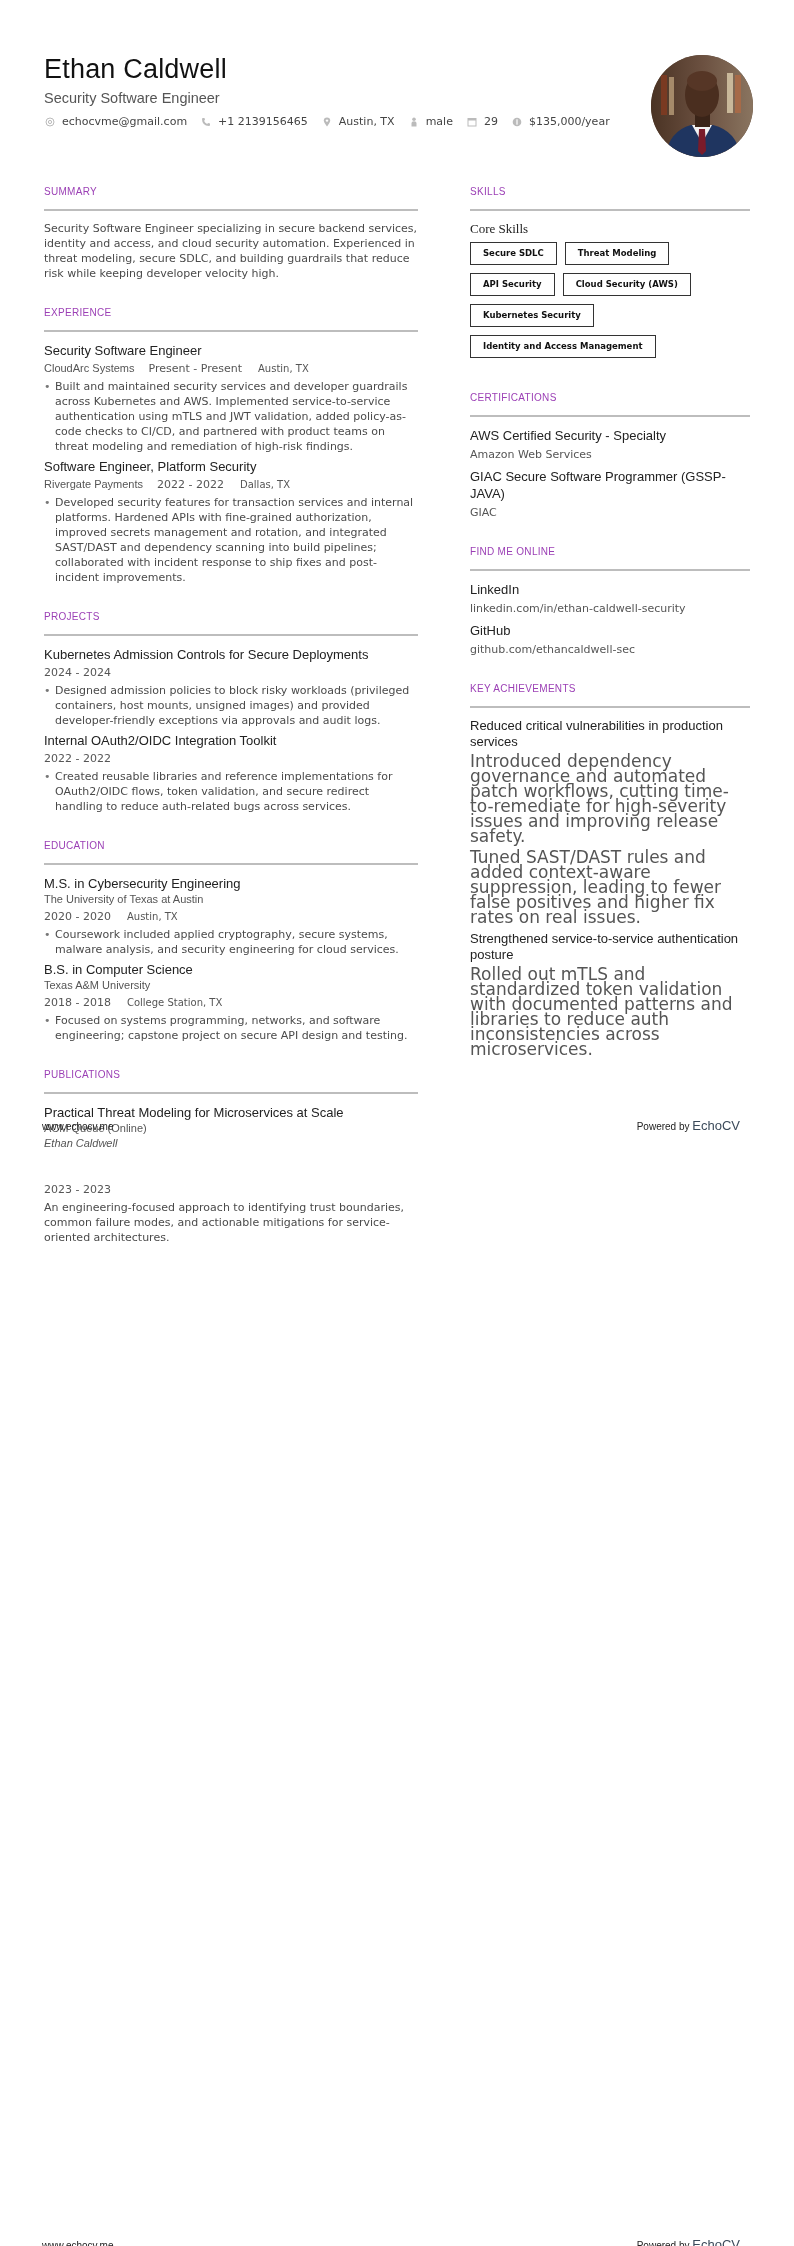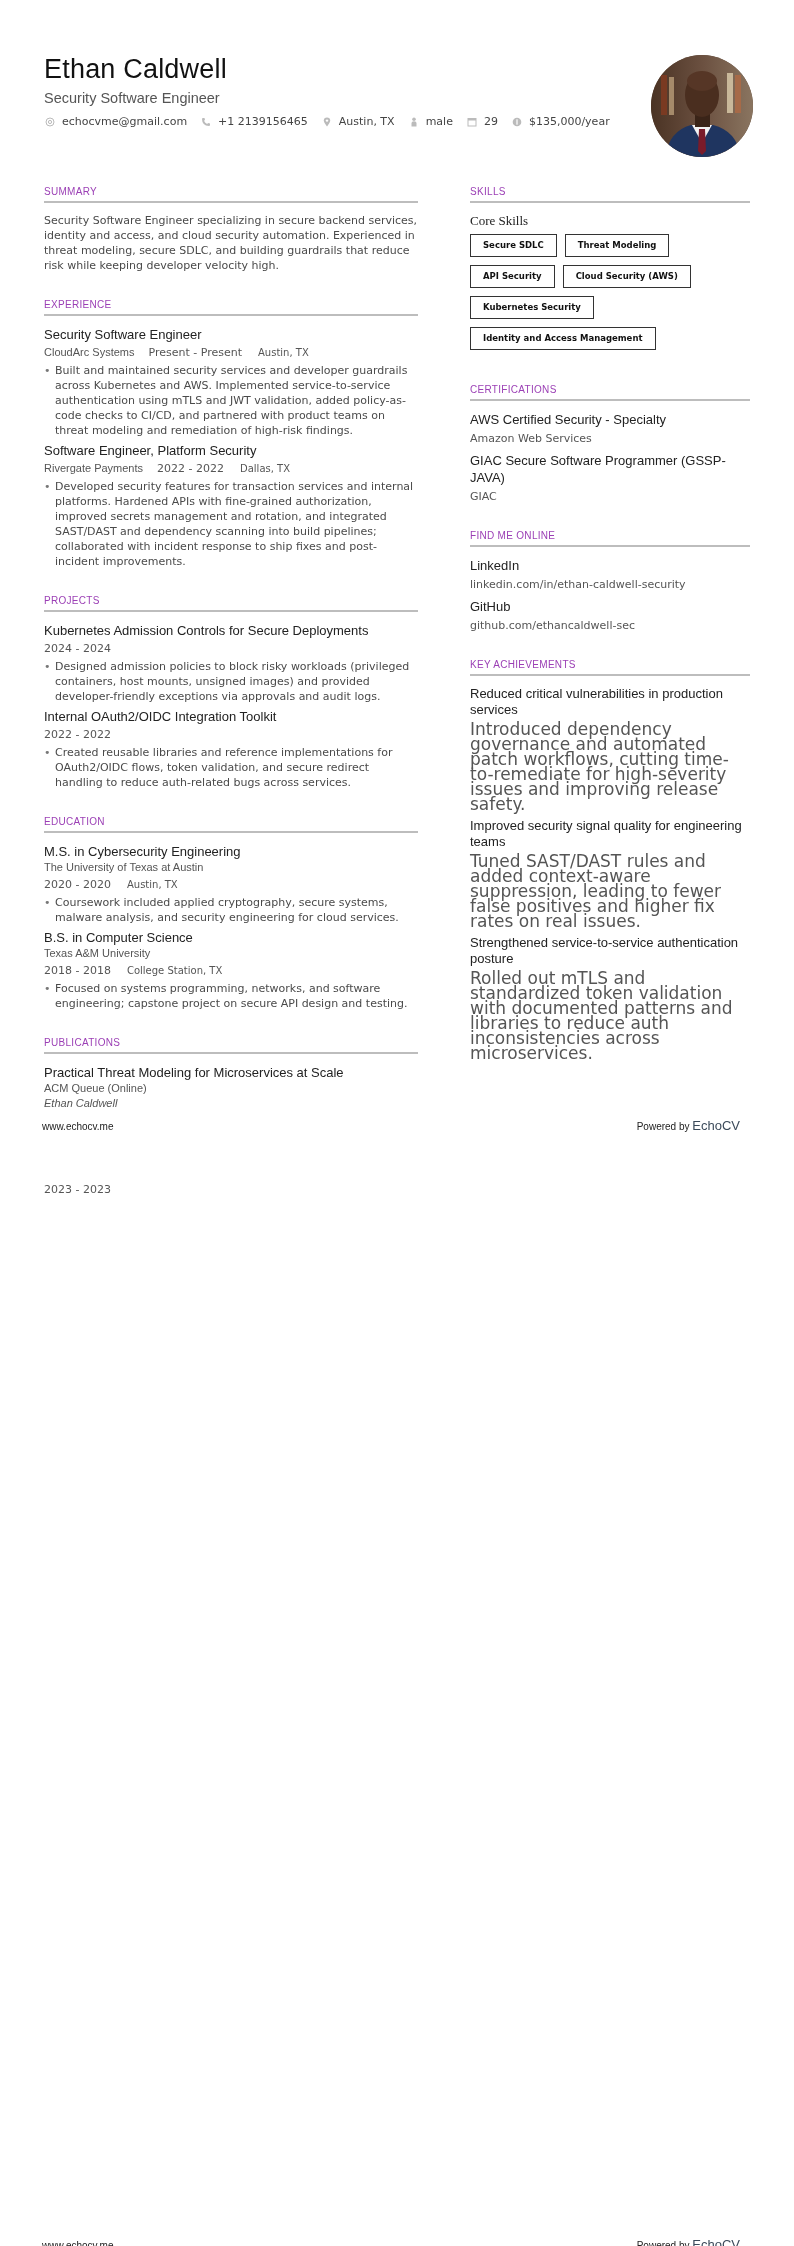--- a/index.html
+++ b/index.html
@@ -18,21 +18,21 @@
   .contact .ic { display: inline-flex; width: 12px; height: 12px; margin-right: 6px; align-items: center; justify-content: center; }
   .contact .ic svg { width: 10px; height: 10px; }
   .photo { position: absolute; left: 651px; top: 43px; width: 102px; height: 102px; border-radius: 50%;
            overflow: hidden; background: #5a4535; }
 
   
   .col-left { position: absolute; left: 44px; top: 174px; width: 374px; }
   .col-right { position: absolute; left: 470px; top: 174px; width: 280px; }
   .sec { margin-bottom: 26px; }
   .sec-title { font-family: "Liberation Sans", sans-serif; font-size: 10px; color: #9b3fb5;
-               letter-spacing: 0.3px; padding-bottom: 4px; border-bottom: 2px solid #bdbdbd;
+               letter-spacing: 0.3px; padding-bottom: 12px; border-bottom: 2px solid #bdbdbd;
                margin-bottom: 10px; text-transform: uppercase; }
   .para { font-size: 11px; line-height: 15px; color: #4a4a4a; }
   .item-title { font-family: "Liberation Sans", sans-serif; font-size: 13px; color: #222; margin-top: 2px; line-height: 17px; }
   .meta { font-size: 11px; color: #555; margin: 2px 0 3px; line-height: 15px; display: flex; align-items: baseline; }
   .meta .company { font-family: "Liberation Sans", sans-serif; margin-right: 14px; color: #555; }
   .meta .dates { margin-right: 16px; }
   .meta .loc { font-size: 10px; color: #555; }
   .bullets { margin: 0; padding: 0; list-style: none; }
   .bullets li { position: relative; padding-left: 11px; font-size: 11px; line-height: 15px; color: #4a4a4a; margin-bottom: 4px; }
   .bullets li::before { content: "•"; position: absolute; left: 0; top: 0; color: #777; }
@@ -266,37 +266,37 @@
       <div class="r-title">LinkedIn</div>
       <div class="r-sub">linkedin.com/in/ethan-caldwell-security</div>
       <div class="r-title">GitHub</div>
       <div class="r-sub">github.com/ethancaldwell-sec</div>
     </div>
 
     <div class="sec">
       <div class="sec-title">KEY ACHIEVEMENTS</div>
       <div class="ach-title">Reduced critical vulnerabilities in production services</div>
       <div class="ach-desc">Introduced dependency governance and automated patch workflows, cutting time-to-remediate for high-severity issues and improving release safety.</div>
-      <div class="ach-title">Improved security signal quality for engineering teams</div>
       <div class="ach-desc">Tuned SAST/DAST rules and added context-aware suppression, leading to fewer false positives and higher fix rates on real issues.</div>
       <div class="ach-title">Strengthened service-to-service authentication posture</div>
       <div class="ach-desc">Rolled out mTLS and standardized token validation with documented patterns and libraries to reduce auth inconsistencies across microservices.</div>
     </div>
   </div>
 
   <div class="footer-url" style="top:1109px;">www.echocv.me</div>
   <div class="footer-pow" style="top:1106px;">
     <span>Powered by</span>
     <span class="brand">EchoCV</span>
   </div>
 
   <div class="overflow">
     <div class="meta">
       <span class="dates">2023 - 2023</span>
     </div>
+    <div class="para">An engineering-focused approach to identifying trust boundaries, common failure modes, and actionable mitigations for service-oriented architectures.</div>
   </div>
 
   <div class="footer-url" style="top:2228px;">www.echocv.me</div>
   <div class="footer-pow" style="top:2225px;">
     <span>Powered by</span>
     <span class="brand">EchoCV</span>
   </div>
 </div>
 
 </body></html>

